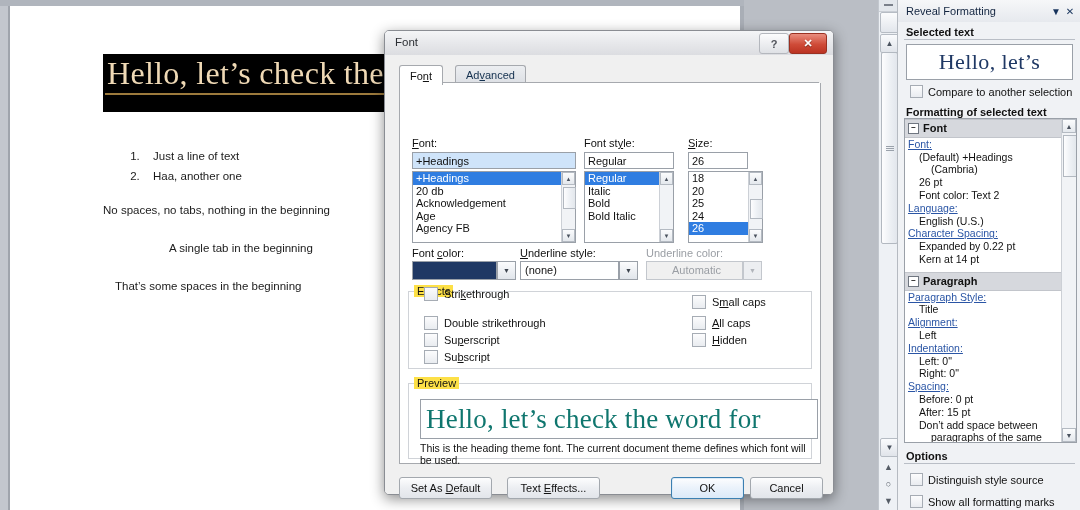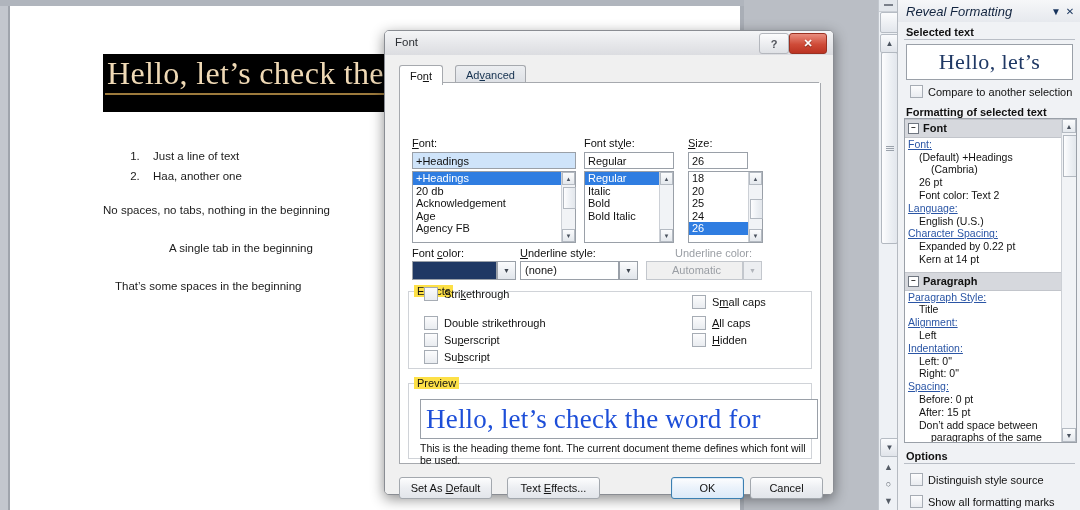--- a/index.html
+++ b/index.html
@@ -56,21 +56,21 @@
   #wthumb .grip{padding-top:92px;}
   .wbrowse{position:absolute;left:1px;width:17px;height:17px;
     display:flex;align-items:center;justify-content:center;color:#555c66;font-size:9px;
     background:#eef1f5;}
 
   
   #pane{position:absolute;left:897px;top:0;width:183px;height:510px;
     background:#f0f2f5;border-left:1px solid #b5bac1;}
   #pane-head{height:22px;background:linear-gradient(#f6f7f9,#e6e9ee);
     border-bottom:1px solid #c7ccd3;display:flex;align-items:center;padding:0 4px;}
-  #pane-title{font-size:13px;color:#12243f;flex:1;padding-left:4px;font-style:italic;}
+  #pane-title{font-size:11px;color:#12243f;flex:1;padding-left:4px;}
   .pane-btn{width:14px;height:14px;display:flex;align-items:center;justify-content:center;
     color:#16335c;font-size:10px;}
   #pane-body{position:absolute;left:0;top:22px;width:183px;height:424px;overflow:hidden;
     background:#f0f2f5;}
   .sec-head{font-weight:bold;font-size:11px;color:#111;padding:4px 0 1px 8px;}
   .sec-rule{height:1px;background:#b9bec6;margin:0 6px 4px 6px;}
   #sel-box{margin:0 8px;height:34px;background:#fff;border:1px solid #9aa0a8;
     display:flex;align-items:center;justify-content:center;overflow:hidden;}
   #sel-text{font-family:"Liberation Serif", serif;font-size:22px;color:#1f3864;
     white-space:nowrap;letter-spacing:0.4px;}
@@ -126,21 +126,21 @@
     border-radius:3px 3px 0 0;display:flex;align-items:center;justify-content:center;
     font-size:11px;color:#14314f;padding:0 10px;}
   .tab.active{background:#fff;color:#111;z-index:3;height:19px;}
   .tab.inactive{background:linear-gradient(#eceef1,#dcdfe4);color:#14314f;}
   #tabline{position:absolute;left:14px;top:27px;width:420px;height:1px;background:#a6a9ae;}
   #panel{position:absolute;left:14px;top:28px;width:420px;height:380px;background:#fff;
     border:1px solid #a6a9ae;border-top:none;}
 
   .lbl{position:absolute;font-size:11px;color:#111;}
   .lbl u{text-decoration:underline;}
-  .lbl.dim{color:#9a9ea4;margin-left:29px;}
+  .lbl.dim{color:#9a9ea4;}
 
   .tbox{position:absolute;background:#fff;border:1px solid #9aa0a8;height:17px;
     font-size:11px;color:#111;padding:1px 3px;box-sizing:border-box;line-height:14px;}
   .tbox.sel{background:#cfe4fa;}
 
   .listbox{position:absolute;background:#fff;border:1px solid #9aa0a8;box-sizing:border-box;}
   .listbox ul{margin:0;padding:0;list-style:none;}
   .listbox li{font-size:11px;line-height:12.6px;padding:0 0 0 3px;color:#111;white-space:nowrap;}
   .listbox li.hl{background:#2f7de1;color:#fff;}
   .lscroll{position:absolute;right:0;top:0;width:13px;bottom:0;background:#f1f3f6;border-left:1px solid #ccd0d6;}
@@ -164,21 +164,21 @@
   .grpbox{position:absolute;border:1px solid #d0d3d8;box-sizing:border-box;}
   .grplbl{position:absolute;background:#fde047;font-size:11px;color:#111;padding:0 3px;}
 
   .cb{position:absolute;display:flex;align-items:center;gap:6px;font-size:11px;color:#111;}
   .cb i{width:12px;height:12px;background:linear-gradient(#fcfcfd,#e9ecf0);border:1px solid #a6acb4;
     display:block;flex:none;}
   .cb u{text-decoration:underline;}
 
   #preview-box{position:absolute;left:12px;top:16px;width:396px;height:38px;background:#fff;
     border:1px solid #9aa0a8;overflow:hidden;display:flex;align-items:center;}
-  #preview-text{font-family:"Liberation Serif", serif;font-size:27px;color:#1d4ed8;
+  #preview-text{font-family:"Liberation Serif", serif;font-size:27px;color:#0f766e;
     white-space:nowrap;padding-left:5px;letter-spacing:0.2px;}
   #preview-note{position:absolute;left:12px;top:59px;width:400px;font-size:10.5px;color:#111;}
 
   .dbtn{position:absolute;height:22px;box-sizing:border-box;border:1px solid #a3a8ae;border-radius:3px;
     background:linear-gradient(#fdfdfe,#eceef2 50%,#e2e5ea);
     display:flex;align-items:center;justify-content:center;font-size:11px;color:#111;}
   .dbtn.def{border:1px solid #3c7fb1;box-shadow:0 0 0 1px #dbeaf7 inset;
     background:linear-gradient(#fdfdfe,#eaf2fb 50%,#dbe9f8);}
   .dbtn u{text-decoration:underline;}
 </style>

